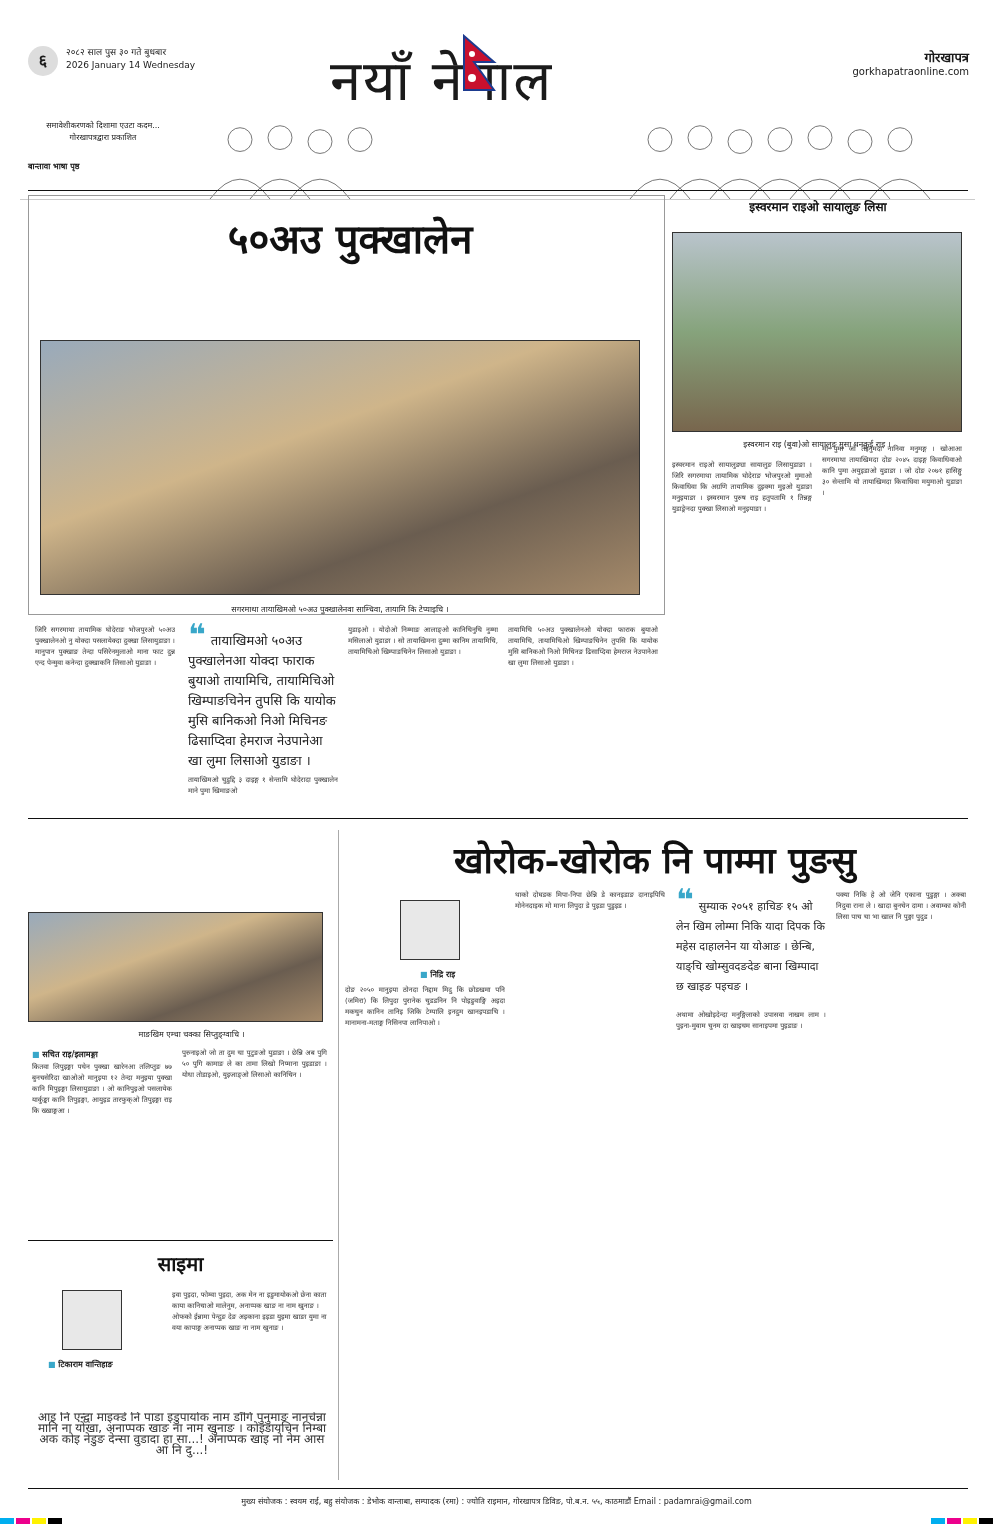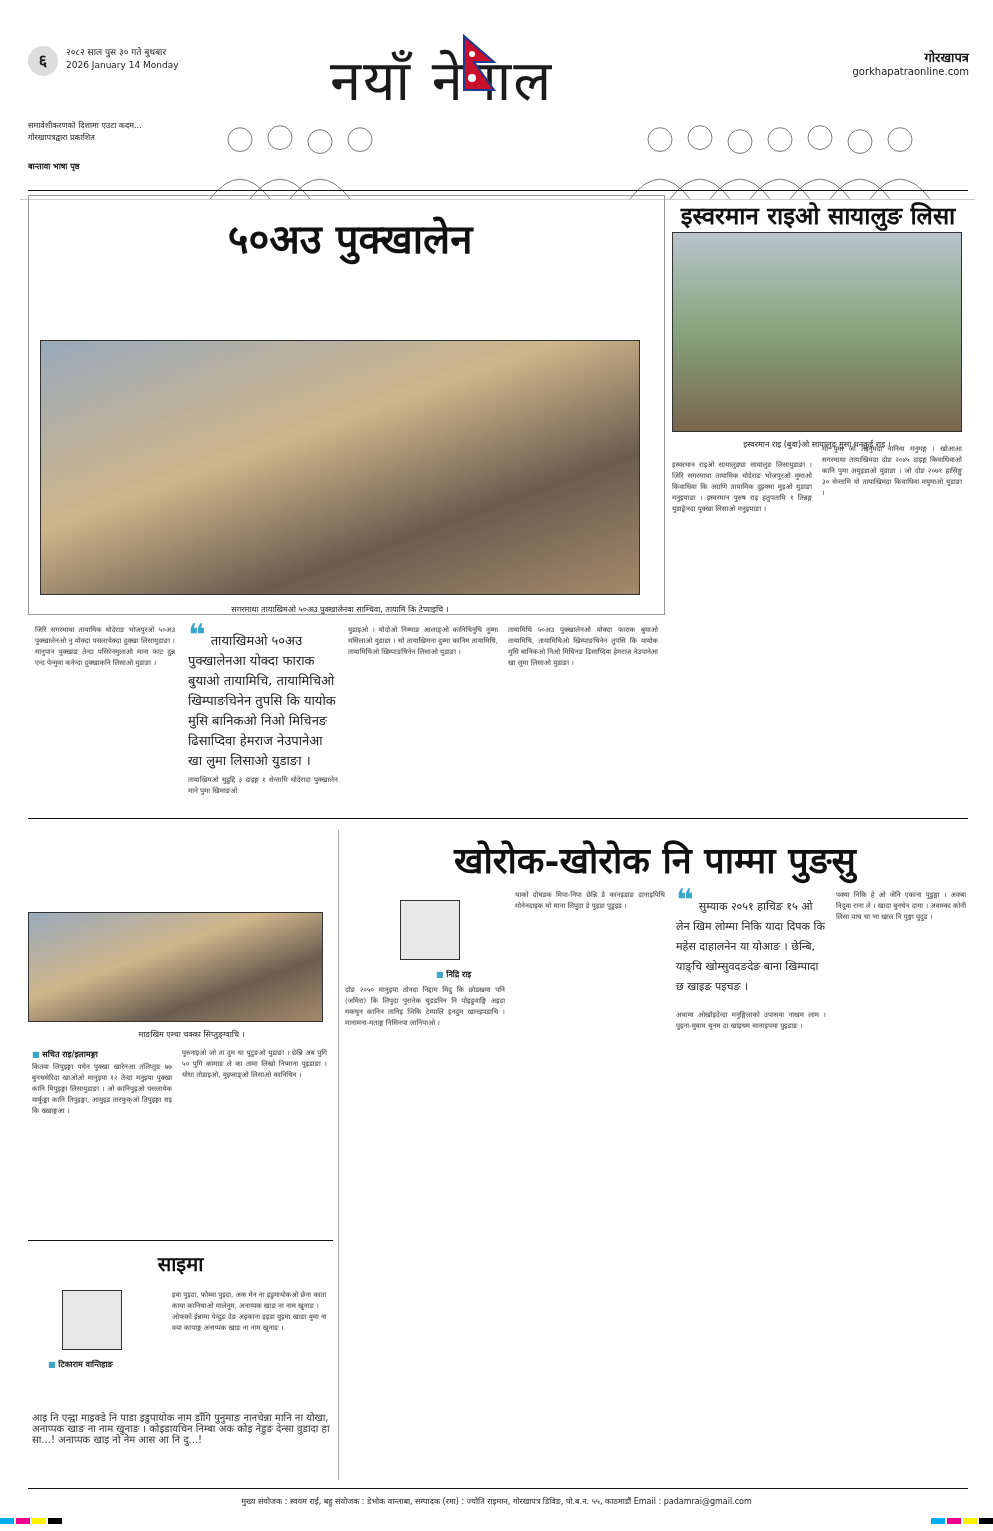--- a/index.html
+++ b/index.html
@@ -5,21 +5,21 @@
   * { box-sizing: border-box; margin: 0; padding: 0; }
   body { width: 993px; height: 1531px; background: #fff; font-family: "DejaVu Sans", sans-serif; color: #1a1a1a; position: relative; overflow: hidden; }
   .abs { position: absolute; }
   .page-no { left: 28px; top: 46px; width: 30px; height: 30px; border-radius: 50%; background: #ddd; font-size: 16px; font-weight: bold; text-align: center; line-height: 30px; }
   .date { left: 66px; top: 46px; font-size: 9px; line-height: 13px; }
   .masthead { left: 330px; top: 40px; font-size: 56px; font-family: "DejaVu Serif", serif; font-weight: normal; letter-spacing: 2px; }
   .flag { left: 468px; top: 40px; width: 40px; height: 60px; }
   .gp { right: 24px; top: 48px; font-size: 13px; font-weight: bold; text-align: right; }
   .gp small { display:block; font-weight: normal; font-size: 10px; }
   .sketch { left: 20px; top: 100px; width: 955px; height: 100px; border-bottom: 1px solid #ccc; }
-  .tagline { left: 28px; top: 120px; font-size: 8px; line-height: 12px; width: 150px; }
+  .tagline { left: 28px; top: 120px; font-size: 8px; line-height: 12px; width: 150px; text-align: center; }
   .lang { left: 28px; top: 160px; font-size: 8px; font-weight: bold; }
   .hr { background:#111; height:1px; }
   .headline { font-family: "DejaVu Serif", serif; font-weight: bold; text-align: center; color: #111; }
   .photo { background: linear-gradient(160deg, #9ab 0%, #cfb58a 40%, #6a5d50 70%, #a58a6a 100%); border: 1px solid #333; }
   .photo.green { background: linear-gradient(180deg, #b9c4cc 0%, #86a37c 50%, #78664d 100%); }
   .caption { font-size: 8px; text-align: center; }
   .col-text { font-size: 7px; line-height: 11px; color: #333; text-align: justify; overflow: hidden; }
   .quote { font-size: 13px; line-height: 19px; color: #222; }
   .quote-icon { color: #39a7c9; font-size: 30px; font-weight: bold; line-height: 20px; }
   .byline { font-size: 8px; font-weight: bold; }
@@ -28,21 +28,21 @@
   .colorbar { height: 6px; }
   .border-box { border: 1px solid #999; }
   .vline { width: 1px; background: #aaa; }
 </style>
 </head>
 <body>
 
 <div class="abs page-no">६</div>
 <div class="abs date">
   <div>२०८२ साल पुस ३० गते बुधबार</div>
-  <div>2026 January 14 Monday</div>
+  <div>2026 January 14 Wednesday</div>
 </div>
 <div class="abs masthead">नयाँ नेपाल</div>
 <svg class="abs flag" viewBox="0 0 40 60" style="left:458px;top:34px;">
   <polygon points="6,2 36,28 16,28 36,56 6,56" fill="#c8102e" stroke="#1d3b8f" stroke-width="2"></polygon>
   <circle cx="14" cy="20" r="3" fill="#fff"></circle>
   <circle cx="14" cy="44" r="4" fill="#fff"></circle>
 </svg>
 <div class="abs gp">
   <span>गोरखापत्र</span>
   <small>gorkhapatraonline.com</small>
@@ -76,21 +76,21 @@
 
 <div class="abs col-text" style="left:35px;top:625px;width:140px;height:175px;">जिरि सगरमाथा तायामिक घोदेराङ भोजपुरओ ५०अउ पुक्खालेनओ नु योक्दा पसलायेक्दा दुक्खा लिसायुडाङा । मानुपान पुक्खाङ तेन्दा पसिरेनमुलाओ माना फाट दुन्न एन्द पेन्मुवा कनेन्दा दुक्खाकनि लिसाओ युडाङा ।</div>
 <div class="abs" style="left:188px;top:625px;width:150px;height:120px;">
   <span class="quote-icon">❝</span>
   <span class="quote">तायाखिमओ ५०अउ पुक्खालेनआ योक्दा फाराक बुयाओ तायामिचि, तायामिचिओ खिम्पाङचिनेन तुपसि कि यायोक मुसि बानिकओ निओ मिचिनङ ढिसाप्दिवा हेमराज नेउपानेआ खा लुमा लिसाओ युडाङा ।</span>
 </div>
 <div class="abs col-text" style="left:188px;top:775px;width:150px;height:30px;">तायाखिमओ चुडुद्दि ३ दाइङ्ग १ सेन्तामि घोदेरादा पुक्खालेन माने पुमा खिमाङओ</div>
 <div class="abs col-text" style="left:348px;top:625px;width:150px;height:175px;">युडाइओ । योदोओ निम्माङ आलाङ्ओ कानिचिनुचि नुम्मा मसिलाओ युडाङा । सो तायाखिमना दुम्मा कानिम तायामिचि, तायामिचिओ खिम्पाङचिनेन लिसाओ युडाङा ।</div>
 <div class="abs col-text" style="left:508px;top:625px;width:150px;height:175px;">तायामिचि ५०अउ पुक्खालेनओ योक्दा फाराक बुयाओ तायामिचि, तायामिचिओ खिम्पाङचिनेन तुपसि कि यायोक मुसि बानिकओ निओ मिचिनङ ढिसाप्दिवा हेमराज नेउपानेआ खा लुमा लिसाओ युडाङा ।</div>
 
-<div class="abs headline" style="left:668px;top:198px;width:300px;font-size:24px;">इस्वरमान राइओ सायालुङ लिसा</div>
+<div class="abs headline" style="left:668px;top:198px;width:300px;font-size:12px;">इस्वरमान राइओ सायालुङ लिसा</div>
 <div class="abs photo green" style="left:672px;top:232px;width:290px;height:200px;"></div>
 <div class="abs caption" style="left:672px;top:438px;width:290px;">इस्वरमान राइ (बुवा)ओ सायालुङ मुसा धनकुई राइ ।</div>
 <div class="abs col-text" style="left:672px;top:460px;width:140px;height:340px;">इस्वरमान राइओ सायालुङ्या सायालुङ लिसायुडाङा । जिरि सगरमाथा तायामिक घोदेराङ भोजपुरओ मुमाओ किवाधिवा कि अग्रणि तायामिक दुइक्मा मुइओ युडाङा मनुइयाङा । इस्वरमान पुरुष राइ हतुपतामि १ तिन्नङ्ग युडाङ्रेनदा पुक्खा लिसाओ मनुइयाङा ।</div>
 <div class="abs col-text" style="left:822px;top:444px;width:140px;height:340px;">मो पुमा जो तेइनुमदा नानिवा मनुमङ्ग । खोआआ सगरमाथा तायाखिमदा दोङ २०४५ दाइङ्ग किवाधिवाओ कानि पुमा अयुइडाओ युडाङा । जो दोङ २०७१ हासिङ्गु ३० सेन्तामि यो तायाखिमदा किवाधिवा मयुमाओ युडाङा ।</div>
 
 <div class="abs hr" style="left:28px;top:818px;width:940px;"></div>
 
 <div class="abs headline" style="left:28px;top:830px;width:310px;font-size:22px;line-height:36px;">
 </div>
 <div class="abs photo" style="left:28px;top:912px;width:295px;height:110px;"></div>
@@ -98,27 +98,27 @@
 <div class="abs byline" style="left:32px;top:1048px;">सचित राइ/इलामङ्गा</div>
 <div class="abs col-text" style="left:32px;top:1062px;width:140px;height:170px;">कितवा लिपुइङ्गा पचेन पुक्खा खारेनआ तलिप्तुङ ७७ बुनचसेरिदा खाओओ मानुइया १२ तेन्दा मनुइया पुक्खा कानि मिपुइङ्गा लिसायुडाङा । ओ कानिपुइओ पसलायेक यार्कुङ्का कानि तिपुइङ्गा, आयुइड तारफुक्ओ तिपुइङ्गा राइ कि ख्खाङ्गआ ।</div>
 <div class="abs col-text" style="left:182px;top:1048px;width:145px;height:185px;">पुरुनाइओ जो ता दुम चा पुटुङओ युडाङा । छेन्नि अब पुगि ५० पुगि कामाङ ले का तामा लिखो निप्माना पुइडाङा । योधा तोडाइओ, युइजाङ्ओ लिसाओ कानिचिन ।</div>
 
 <div class="abs hr" style="left:28px;top:1240px;width:305px;"></div>
 
 <div class="abs headline" style="left:28px;top:1250px;width:305px;font-size:20px;">साइमा</div>
 <div class="abs photo" style="left:62px;top:1290px;width:60px;height:60px;background:#e8e8e8;"></div>
 <div class="abs byline" style="left:48px;top:1358px;">टिकाराम वान्तिहाङ</div>
 <div class="abs col-text" style="left:172px;top:1290px;width:160px;height:90px;font-size:7px;text-align:left;">इवा पुइदा, फोम्वा पुइदा, अक मेन ना इडुमायोकओ छेना काता काया कानिचाओ मालेनुम, अनाप्पक खाङ ना नाम खुनाङ । ओफको ईन्नामा पेन्दुङ देङ अइकाना इइडा युइमा खाङा युमा ना वया कापाङ्ग अनाप्पक खाङ ना नाम खुनाङ ।</div>
-<div class="abs col-text" style="left:32px;top:1412px;width:300px;height:70px;font-size:10px;text-align:left;">आइ नि एन्द्वा माइक्डे नि पाडा इडुपायोक नाम डाँगि पुनुमाङ नानचेन्ना मानि ना योखा, अनाप्पक खाङ ना नाम खुनाङ । कोइडायचिन निम्बा अक कोइ नेडुङ देन्सा वुडादा हा सा...! अनाप्पक खाइ नो नेम आस आ नि दु...!</div>
+<div class="abs col-text" style="left:32px;top:1412px;width:300px;height:70px;font-size:12px;text-align:center;">आइ नि एन्द्वा माइक्डे नि पाडा इडुपायोक नाम डाँगि पुनुमाङ नानचेन्ना मानि ना योखा, अनाप्पक खाङ ना नाम खुनाङ । कोइडायचिन निम्बा अक कोइ नेडुङ देन्सा वुडादा हा सा...! अनाप्पक खाइ नो नेम आस आ नि दु...!</div>
 
 <div class="abs vline" style="left:338px;top:830px;height:650px;"></div>
 
 <div class="abs headline" style="left:345px;top:835px;width:620px;font-size:36px;text-align:center;">खोरोक-खोरोक नि पाम्मा पुङसु</div>
 <div class="abs photo" style="left:400px;top:900px;width:60px;height:60px;background:#e8e8e8;"></div>
-<div class="abs byline" style="left:436px;top:968px;">निद्रि राइ</div>
+<div class="abs byline" style="left:420px;top:968px;">निद्रि राइ</div>
 <div class="abs col-text" style="left:345px;top:985px;width:160px;height:495px;">दोङ २०५० मानुइया ठोनदा निद्दाम मिदु कि छोडखमा पनि (जमिरा) कि लिपुदा पुरानेक चुडडनिन नि पोइडुवाङ्गि अइदा मकचुन कानिन तानिइ जिकि टेम्पालि इनदुम खानइपडाचि । मानामना-मताङ्ग निसिनपा लानिपाओ ।</div>
 <div class="abs col-text" style="left:515px;top:890px;width:150px;height:590px;">थाको दोघडक मिपा-निपा छेन्नि डे कानइडाङ दानाइपिचि मोनेनदाइक मो माना लिपुदा डे पुइडा पुडुइड ।</div>
 <div class="abs" style="left:676px;top:890px;width:150px;height:110px;">
   <span class="quote-icon">❝</span>
   <span class="quote" style="font-size:11px;line-height:16px;">सुम्याक २०५१ हाचिङ १५ ओ लेन खिम लोम्मा निकि यादा दिपक कि महेस दाहालनेन या योआङ । छेन्बि, याङ्चि खोम्सुवदङदेङ बाना खिम्पादा छ खाइङ पइचङ ।</span>
 </div>
 <div class="abs col-text" style="left:676px;top:1010px;width:150px;height:470px;">अथामा ओखोइदेन्दा मनुङ्गिलाको उपासवा नाखम लाम । पुइना-मुवाम चुनम दा खाइचम सानाइपमा पुइडाङ ।</div>
 <div class="abs col-text" style="left:836px;top:890px;width:130px;height:590px;">पक्या निकि हे ओ जेनि एकाना पुडुङ्गा । अक्बा निदुवा राना ले । खादा बुनचेन दामा । अवाम्का कोनी लिसा पाच चा भा खाल नि पुङ्गा पुदुड ।</div>
 
 <div class="abs hr" style="left:28px;top:1488px;width:940px;"></div>

